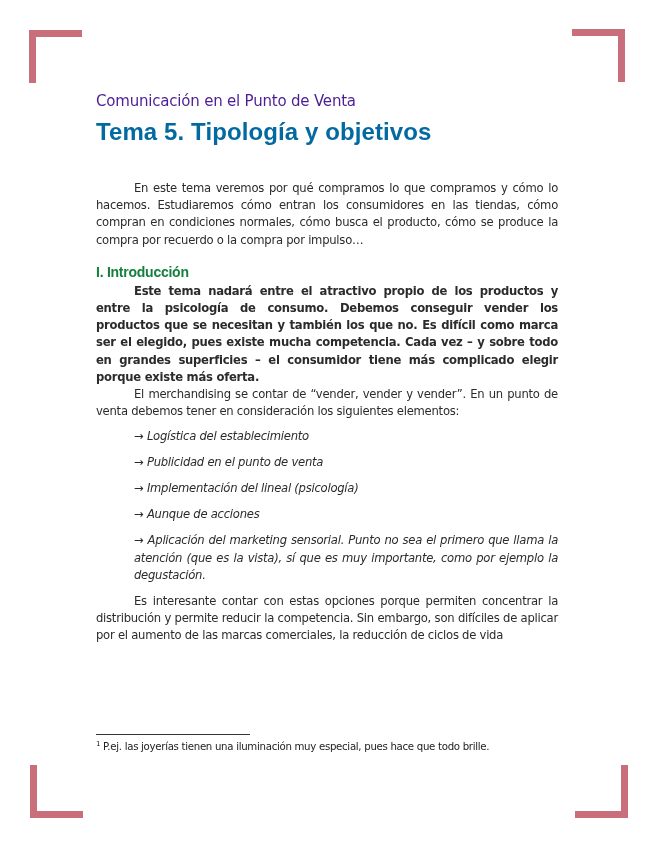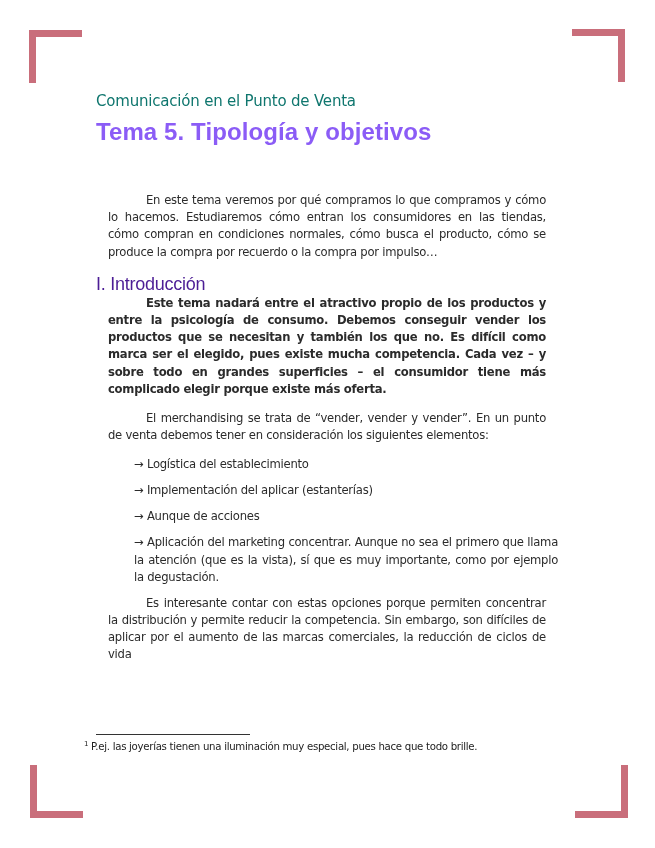--- a/index.html
+++ b/index.html
@@ -6,58 +6,59 @@
   body {
     width:655px; height:848px; background:#ffffff; position:relative; overflow:hidden;
     font-family:"DejaVu Sans", sans-serif; color:#2b2b2b;
   }
   .bracket { position:absolute; background:transparent; }
   .b-tl { left:29px; top:30px; width:46px; height:46px; border-left:7px solid #c96e7b; border-top:7px solid #c96e7b; }
   .b-tr { left:572px; top:29px; width:46px; height:46px; border-right:7px solid #c96e7b; border-top:7px solid #c96e7b; }
   .b-bl { left:30px; top:765px; width:46px; height:46px; border-left:7px solid #c96e7b; border-bottom:7px solid #c96e7b; }
   .b-br { left:575px; top:765px; width:46px; height:46px; border-right:7px solid #c96e7b; border-bottom:7px solid #c96e7b; }
 
-  .subtitle { position:absolute; left:96px; top:92px; font-size:15px; color:#0f766e; font-family:"DejaVu Sans", sans-serif; font-weight:normal; letter-spacing:-0.2px; }
-  .title { position:absolute; left:96px; top:118px; font-size:24px; font-weight:bold; color:#8b5cf6; font-family:"Liberation Sans", sans-serif; letter-spacing:0.1px; }
+  .subtitle { position:absolute; left:96px; top:92px; font-size:15px; color:#4c1d95; font-family:"DejaVu Sans", sans-serif; font-weight:normal; letter-spacing:-0.2px; }
+  .title { position:absolute; left:96px; top:118px; font-size:24px; font-weight:bold; color:#0369a1; font-family:"Liberation Sans", sans-serif; letter-spacing:0.1px; }
 
   .content { position:absolute; left:96px; top:180px; width:462px; font-size:11.6px; line-height:17.2px; letter-spacing:-0.25px; }
-  .p { margin:12px; text-align:justify; text-indent:38px; }
+  .p { margin:0; text-align:justify; text-indent:38px; }
   .p + .p { margin-top:0; }
   .gap { margin-top:9px; }
-  .h1 { margin:14px 0 0 0; font-family:"Liberation Sans", sans-serif; font-weight:normal; font-size:18px; color:#4c1d95; line-height:19px; }
+  .h1 { margin:14px 0 0 0; font-family:"Liberation Sans", sans-serif; font-weight:bold; font-size:14px; color:#15803d; line-height:19px; }
   .h1 + .p { margin-top:1px;font-weight:bold; }
-  .list { margin:8px 0 0 38px; padding:0; list-style:none; }
+  .list { margin:8px 0 0 38px; padding:0; list-style:none;font-style:italic; }
   .list li { margin:0 0 8.8px 0; text-align:justify; }
   .sup { font-size:7px; vertical-align:super; line-height:0; }
 
   .fn-rule { position:absolute; left:96px; top:734px; width:154px; height:1px; background:#333; }
-  .footnote { position:absolute; left:84px; top:741px; font-size:10.2px; color:#222; letter-spacing:-0.3px;text-align:right; }
+  .footnote { position:absolute; left:96px; top:741px; font-size:10.2px; color:#222; letter-spacing:-0.3px;text-align:right; }
 </style>
 </head>
 <body>
 
 <div class="bracket b-tl"></div>
 <div class="bracket b-tr"></div>
 <div class="bracket b-bl"></div>
 <div class="bracket b-br"></div>
 
 <div class="subtitle">Comunicación en el Punto de Venta</div>
 <h1 class="title" style="margin:0;">Tema 5. Tipología y objetivos</h1>
 
 <div class="content">
   <p class="p">En este tema veremos por qué compramos lo que compramos y cómo lo hacemos. Estudiaremos cómo entran los consumidores en las tiendas, cómo compran en condiciones normales, cómo busca el producto, cómo se produce la compra por recuerdo o la compra por impulso…</p>
 
   <h2 class="h1">I. Introducción</h2>
   <p class="p">Este tema nadará entre el atractivo propio de los productos y entre la psicología de consumo. Debemos conseguir vender los productos que se necesitan y también los que no. Es difícil como marca ser el elegido, pues existe mucha competencia. Cada vez – y sobre todo en grandes superficies – el consumidor tiene más complicado elegir porque existe más oferta.</p>
-  <p class="p gap">El merchandising se trata de “vender, vender y vender”. En un punto de venta debemos tener en consideración los siguientes elementos:</p>
+  <p class="p gap">El merchandising se contar de “vender, vender y vender”. En un punto de venta debemos tener en consideración los siguientes elementos:</p>
 
   <ul class="list">
     <li>→ Logística del establecimiento</li>
-    <li>→ Implementación del aplicar (estanterías)</li>
+    <li>→ Publicidad en el punto de venta</li>
+    <li>→ Implementación del lineal (psicología)</li>
     <li>→ Aunque de acciones</li>
-    <li>→ Aplicación del marketing concentrar. Aunque no sea el primero que llama la atención (que es la vista), sí que es muy importante, como por ejemplo la degustación.</li>
+    <li>→ Aplicación del marketing sensorial. Punto no sea el primero que llama la atención (que es la vista), sí que es muy importante, como por ejemplo la degustación.</li>
   </ul>
 
   <p class="p" style="margin-top:1px;">Es interesante contar con estas opciones porque permiten concentrar la distribución y permite reducir la competencia. Sin embargo, son difíciles de aplicar por el aumento de las marcas comerciales, la reducción de ciclos de vida</p>
 </div>
 
 <div class="fn-rule"></div>
 <div class="footnote"><span class="sup">1</span><span> P.ej. las joyerías tienen una iluminación muy especial, pues hace que todo brille.</span></div>
 
 </body></html>

